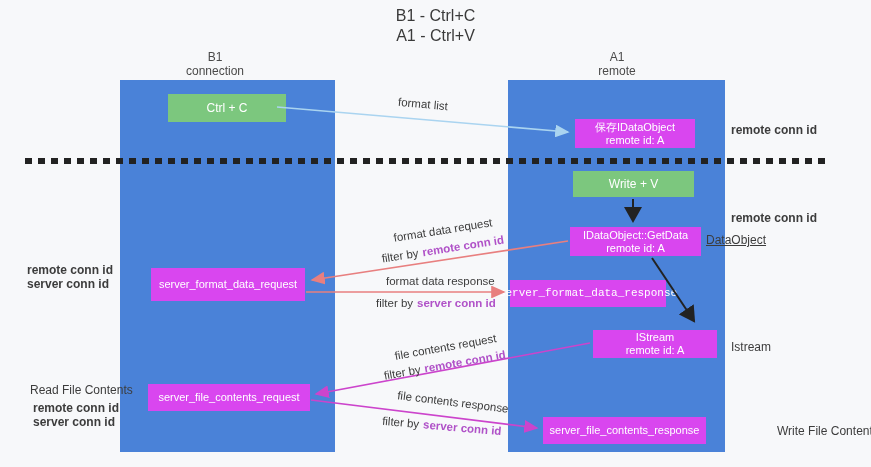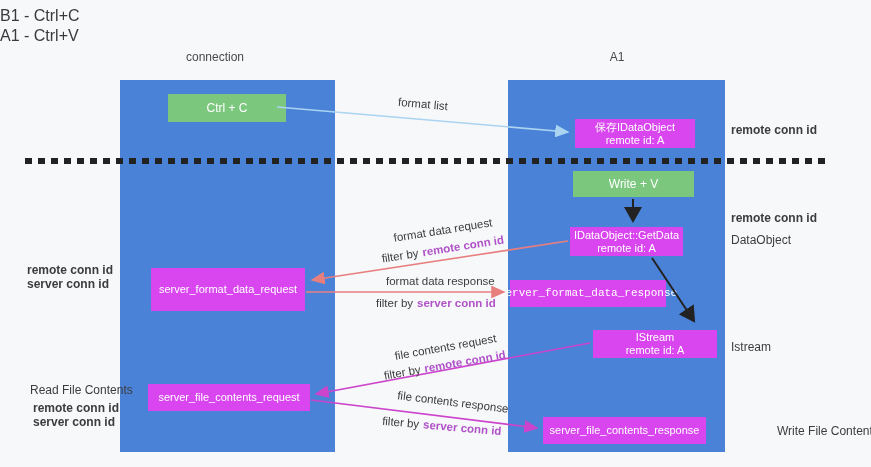--- a/index.html
+++ b/index.html
@@ -1,18 +1,18 @@
 <!DOCTYPE html>
 <html><head>
 <meta charset="utf-8">
 <style>
   html,body{margin:0;padding:0;background:#f7f8fa;font-family:"Liberation Sans","DejaVu Sans",sans-serif;}
   #canvas{position:relative;width:871px;height:467px;background:#f7f8fa;overflow:hidden;}
   .abs{position:absolute;}
-  .title{width:871px;top:6px;left:0;font-size:16px;color:#3a3a3a;line-height:20px;}
+  .title{width:871px;top:6px;left:0;text-align:center;font-size:16px;color:#3a3a3a;line-height:20px;}
   .col-header{text-align:center;font-size:12px;color:#4a4a4a;line-height:14px;}
   .lifeline{background:#4a82d8;}
   .node{display:flex;flex-direction:column;align-items:center;justify-content:center;
         color:#fff;text-align:center;box-sizing:border-box;}
   .green{background:#7cc77e;font-size:12px;}
   .orange{background:#d946ef;font-size:11px;line-height:13px;}
   .dashes{height:6px;background:repeating-linear-gradient(90deg,#222 0 7px,transparent 7px 13px);}
   .lbl{font-size:11.5px;color:#3c3c3c;white-space:nowrap;}
   .bold-purple{color:#b052c8;font-weight:bold;}
   .bold-green{color:#4caf50;font-weight:bold;}
@@ -24,47 +24,49 @@
 <body>
 
 <div id="canvas">
 
   <div class="abs title">
     <div>B1 - Ctrl+C</div>
     <div>A1 - Ctrl+V</div>
   </div>
 
   <div class="abs col-header" style="left:150px;top:50px;width:130px;">
+    <div>B1</div>
     <div>connection</div>
   </div>
   <div class="abs col-header" style="left:552px;top:50px;width:130px;">
     <div>A1</div>
+    <div>remote</div>
   </div>
 
   <div class="abs lifeline" style="left:120px;top:80px;width:215px;height:372px;"></div>
   <div class="abs lifeline" style="left:508px;top:80px;width:217px;height:372px;"></div>
 
   <div class="abs dashes" style="left:25px;top:158px;width:806px;"></div>
 
   <div class="abs node green" style="left:157px;top:94px;width:118px;height:28px;margin-left:11px;">
     <div>Ctrl + C</div>
   </div>
   <div class="abs node green" style="left:573px;top:171px;width:121px;height:26px;">
     <div>Write + V</div>
   </div>
 
   <div class="abs node orange" style="left:575px;top:119px;width:120px;height:29px;">
     <div>保存IDataObject</div>
     <div>remote id: A</div>
   </div>
-  <div class="abs node orange" style="left:570px;top:227px;width:113px;height:29px;">
+  <div class="abs node orange" style="left:570px;top:227px;width:131px;height:29px;">
     <div>IDataObject::GetData</div>
     <div>remote id: A</div>
   </div>
-  <div class="abs node orange" style="left:151px;top:268px;width:154px;height:43px;">
+  <div class="abs node orange" style="left:151px;top:268px;width:154px;height:33px;">
     <div>server_format_data_request</div>
   </div>
   <div class="abs node orange" style="left:510px;top:280px;width:156px;height:27px;font-family:Liberation Mono, monospace;">
     <div>server_format_data_response</div>
   </div>
   <div class="abs node orange" style="left:593px;top:330px;width:124px;height:28px;">
     <div>IStream</div>
     <div>remote id: A</div>
   </div>
   <div class="abs node orange" style="left:543px;top:417px;width:163px;height:27px;">
@@ -115,21 +117,21 @@
     <span>filter by</span><span class="key bold-purple">remote conn id</span>
   </div>
 
   <div class="abs lbl" style="left:397px;top:396px;transform:rotate(7deg);">file contents response</div>
   <div class="abs lbl filter" style="left:382px;top:420px;transform:rotate(5deg);">
     <span>filter by</span><span class="key bold-purple">server conn id</span>
   </div>
 
   <div class="abs side-label bold-purple" style="left:731px;top:123px;font-weight:bold;">remote conn id</div>
   <div class="abs side-label bold-purple" style="left:731px;top:211px;font-weight:bold;">remote conn id</div>
-  <div class="abs side-label" style="left:731px;top:233px;">DataObject</div>
+  <div class="abs side-label" style="left:706px;top:233px;text-decoration:underline;">DataObject</div>
   <div class="abs side-label" style="left:731px;top:340px;">Istream</div>
   <div class="abs side-label" style="left:755px;top:424px;margin-left:22px;">Write File Contents</div>
 
   <div class="abs side-label bold-purple" style="left:27px;top:263px;font-weight:bold;">remote conn id</div>
   <div class="abs side-label bold-green" style="left:27px;top:277px;font-weight:bold;">server conn id</div>
   <div class="abs side-label" style="left:30px;top:383px;">Read File Contents</div>
   <div class="abs side-label bold-purple" style="left:33px;top:401px;font-weight:bold;">remote conn id</div>
   <div class="abs side-label bold-green" style="left:33px;top:415px;font-weight:bold;">server conn id</div>
 
 </div>

